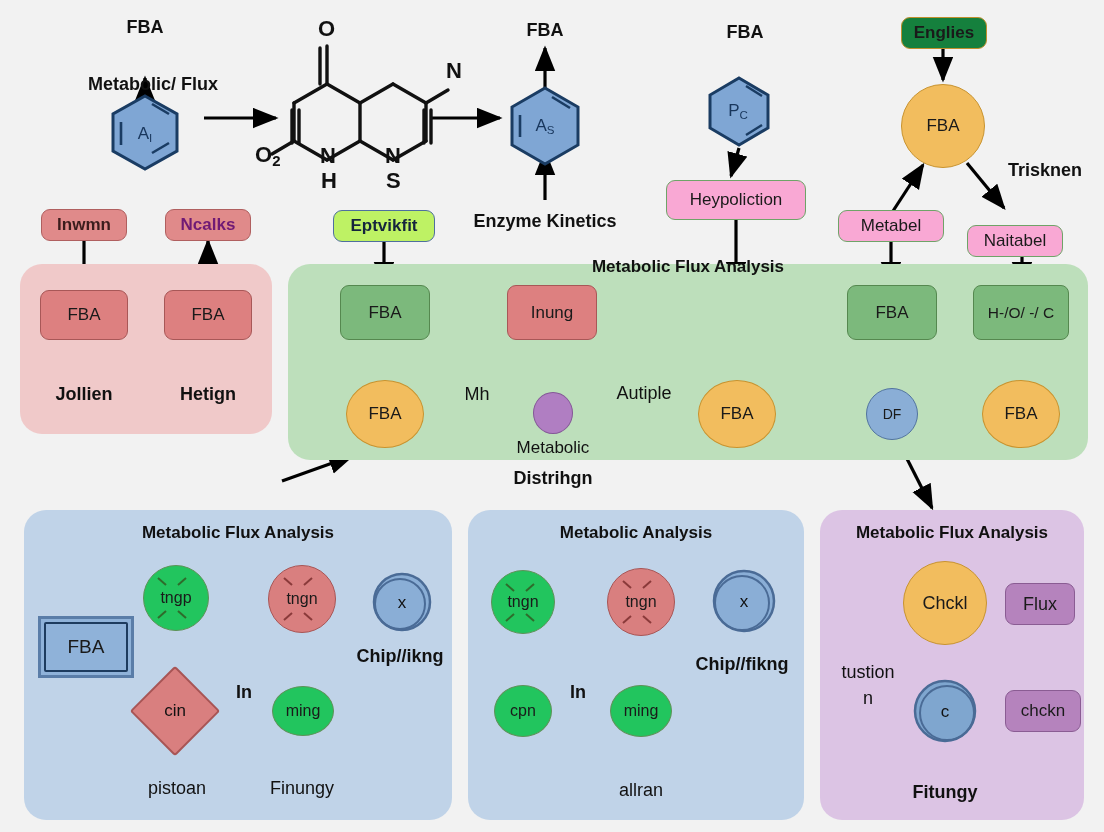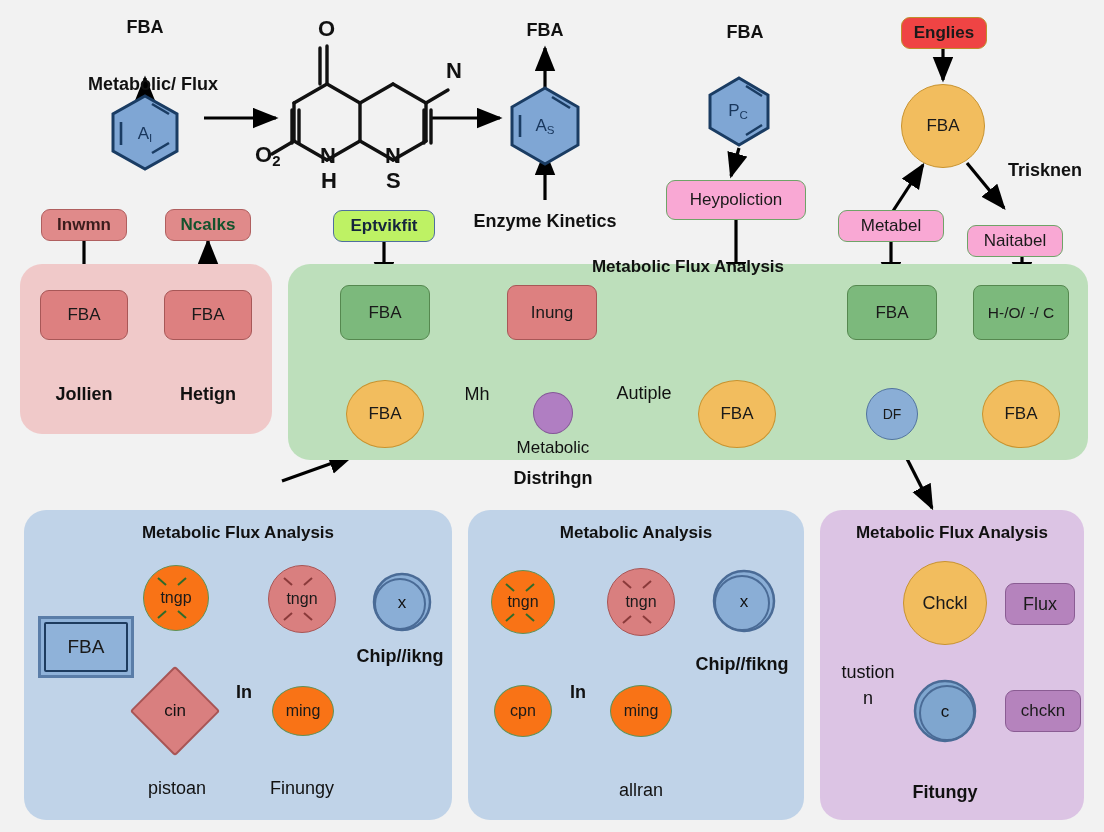--- a/index.html
+++ b/index.html
@@ -31,30 +31,30 @@
     border-radius:9px; border:1.6px solid rgba(0,0,0,.45);
     font-size:17px; color:#1a1a1a; padding:0 4px;
   }
   .rbox.small { font-size:15.5px; border-radius:8px; }
   .rbox.bold { font-weight:bold; }
   .fill-red    { background:#dd8080; border-color:#a85757; }
   .fill-redl   { background:#e08a8a; border-color:#b05f5f; }
   .fill-green  { background:#7cb97c; border-color:#55884f; }
   .fill-greenl { background:#f9a8d4; border-color:#6fa368; }
   .fill-blue   { background:#bef264; border-color:#4f6f9e; }
-  .fill-orange { background:#ef4444; border-color:#c08f2c; }
+  .fill-orange { background:#15803d; border-color:#c08f2c; }
   .fill-purple { background:#b583bd; border-color:#8a5c93; }
 
   
   .circ { border-radius:50%; border:1.6px solid rgba(0,0,0,.45); font-size:17px; color:#1a1a1a; }
   .circ.sm { font-size:14px; }
   .c-orange { background:#f2bd5e; border-color:#c8932f; }
   .c-purple { background:#b07ec2; border-color:#8457975c; border-color:#845797; }
   .c-blue   { background:#8aaed6; border-color:#52749f; }
-  .c-green  { background:#f97316; border-color:#5e9258; }
+  .c-green  { background:#22c55e; border-color:#5e9258; }
   .c-red    { background:#d97f7f; border-color:#a85555; }
 
   
   .lbl { position:absolute; color:#111; white-space:nowrap; }
   .lbl.b  { font-weight:bold; }
   .lbl.c  { transform:translateX(-50%); text-align:center; }
   .lbl.f18 { font-size:18px; }
   .lbl.f17 { font-size:17px; }
   .lbl.f22 { font-size:22px; }
 
@@ -237,21 +237,21 @@
       <span>Metabel</span>
     </div>
   <div class="node rbox fill-greenl" data-name="naitabel-box" style="left:967px; top:225px; width:96px; height:32px;">
       <span>Naitabel</span>
     </div>
 
   <div class="panel panel-pink" data-name="pink-panel" style="left:20px; top:264px; width:252px; height:170px;"></div>
   <div class="node rbox fill-redl bold" data-name="inwmn-box" style="left:41px; top:209px; width:86px; height:32px; color:#3b1d1d;">
       <span>Inwmn</span>
     </div>
-  <div class="node rbox fill-redl bold" data-name="ncalks-box" style="left:165px; top:209px; width:86px; height:32px; color:#14532d;">
+  <div class="node rbox fill-redl bold" data-name="ncalks-box" style="left:165px; top:209px; width:86px; height:32px; color:#701a75;">
       <span>Ncalks</span>
     </div>
   <div class="node rbox fill-red" data-name="pink-fba-box-left" style="left:40px; top:290px; width:88px; height:50px;">
       <span>FBA</span>
     </div>
   <div class="node rbox fill-red" data-name="pink-fba-box-right" style="left:164px; top:290px; width:88px; height:50px;">
       <span>FBA</span>
     </div>
   <div class="lbl f18 b c" data-name="jollien-label" style="left:84px; top:384px;">Jollien</div>
   <div class="lbl f18 b c" data-name="hetign-label" style="left:208px; top:384px;">Hetign</div>

